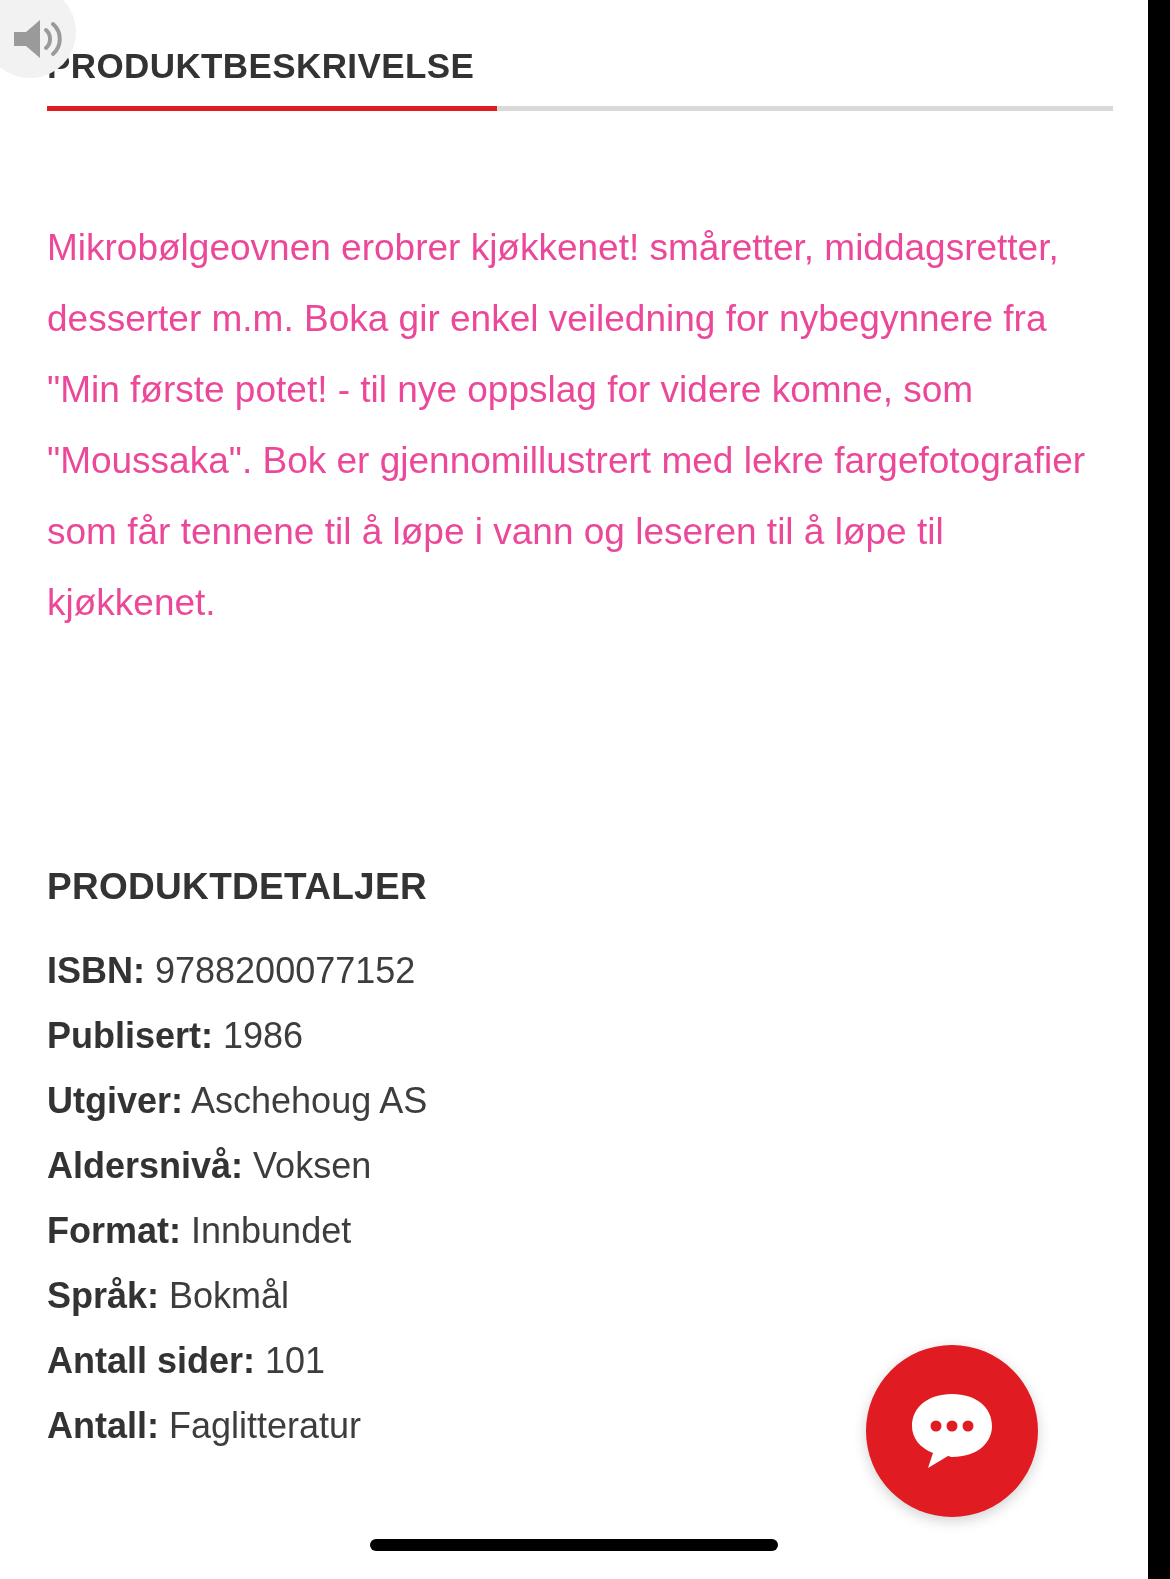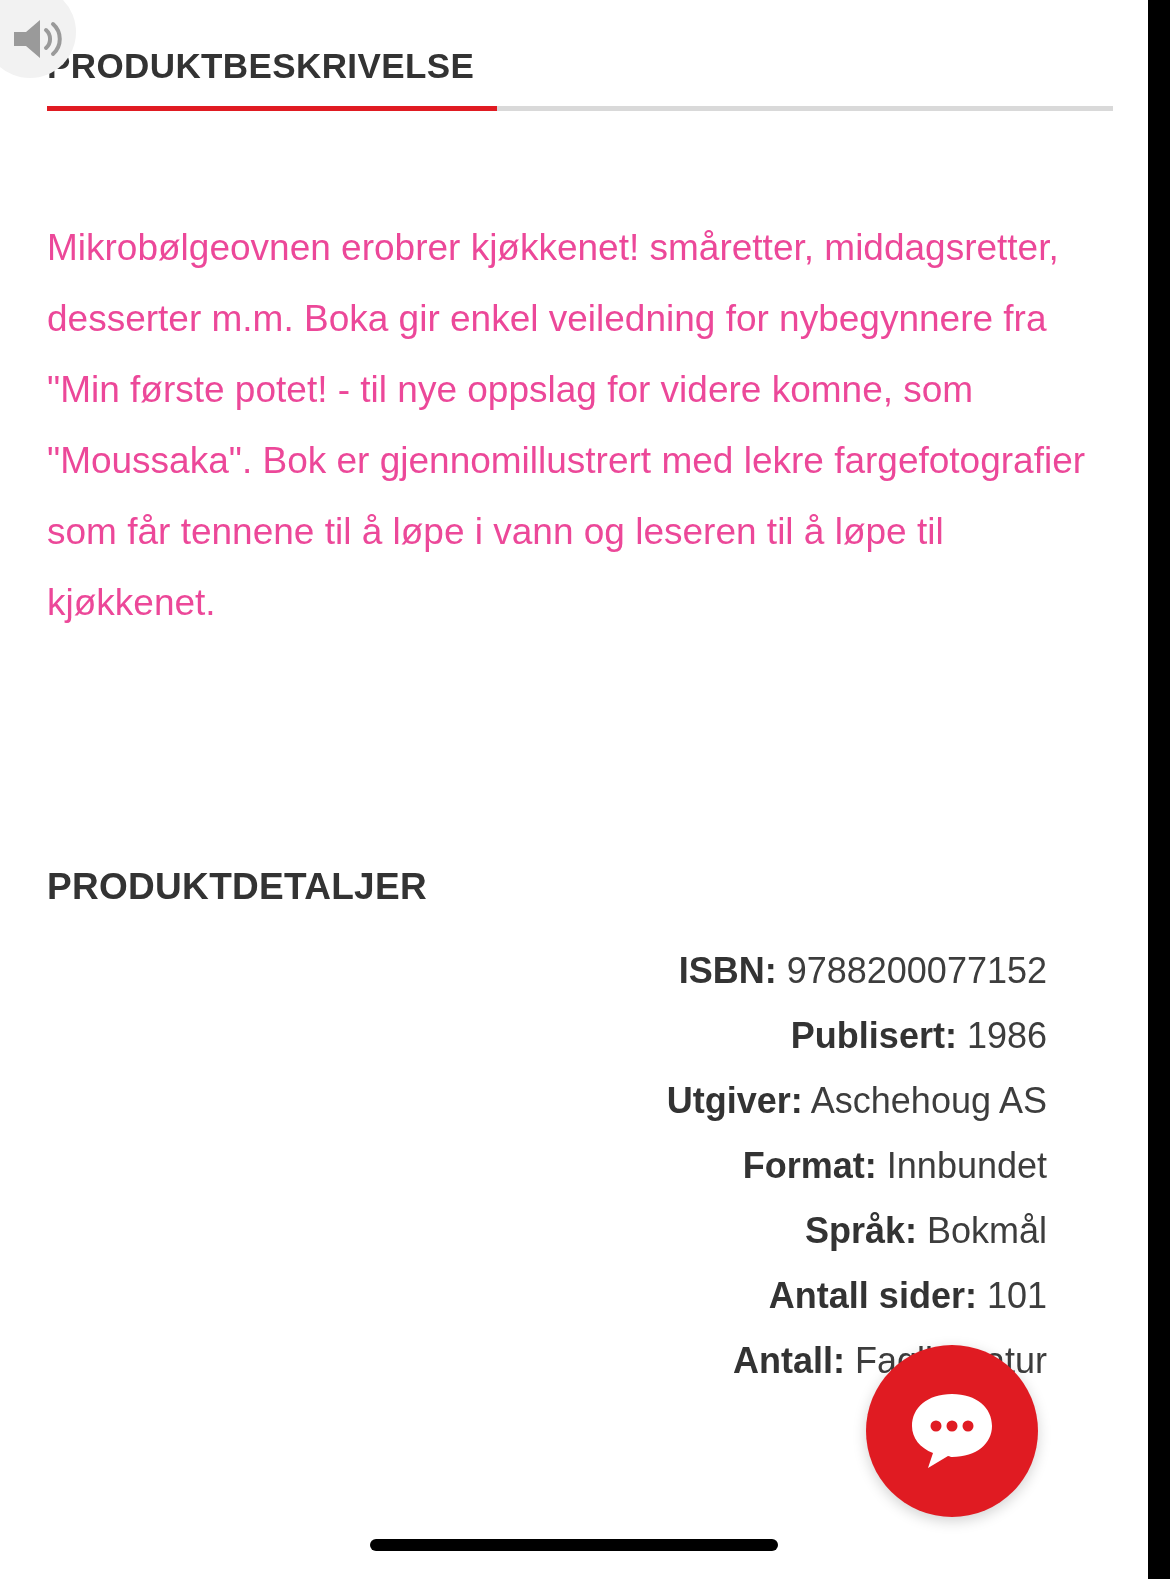--- a/index.html
+++ b/index.html
@@ -107,21 +107,21 @@
 
   .details-list {
     position: absolute;
     top: 938px;
     left: 47px;
     width: 1000px;
     font-size: 36px;
     line-height: 65px;
     color: #3d3d3d;
   }
-  .details-list .row { white-space: nowrap; text-align: right; }
+  .details-list .row { white-space: nowrap; }
   .details-list .k { font-weight: 700; color: #333333; }
   .details-list .v { font-weight: 400; color: #3d3d3d; }
 
   
   .chat-fab {
     position: absolute;
     right: 110px;
     bottom: 62px;
     width: 172px;
     height: 172px;
@@ -169,20 +169,24 @@
     </div>
     <div class="row">
       <span class="k">Publisert:</span>
       <span class="v">1986</span>
     </div>
     <div class="row">
       <span class="k">Utgiver:</span>
       <span class="v">Aschehoug AS</span>
     </div>
     <div class="row">
+      <span class="k">Aldersnivå:</span>
+      <span class="v">Voksen</span>
+    </div>
+    <div class="row">
       <span class="k">Format:</span>
       <span class="v">Innbundet</span>
     </div>
     <div class="row">
       <span class="k">Språk:</span>
       <span class="v">Bokmål</span>
     </div>
     <div class="row">
       <span class="k">Antall sider:</span>
       <span class="v">101</span>

